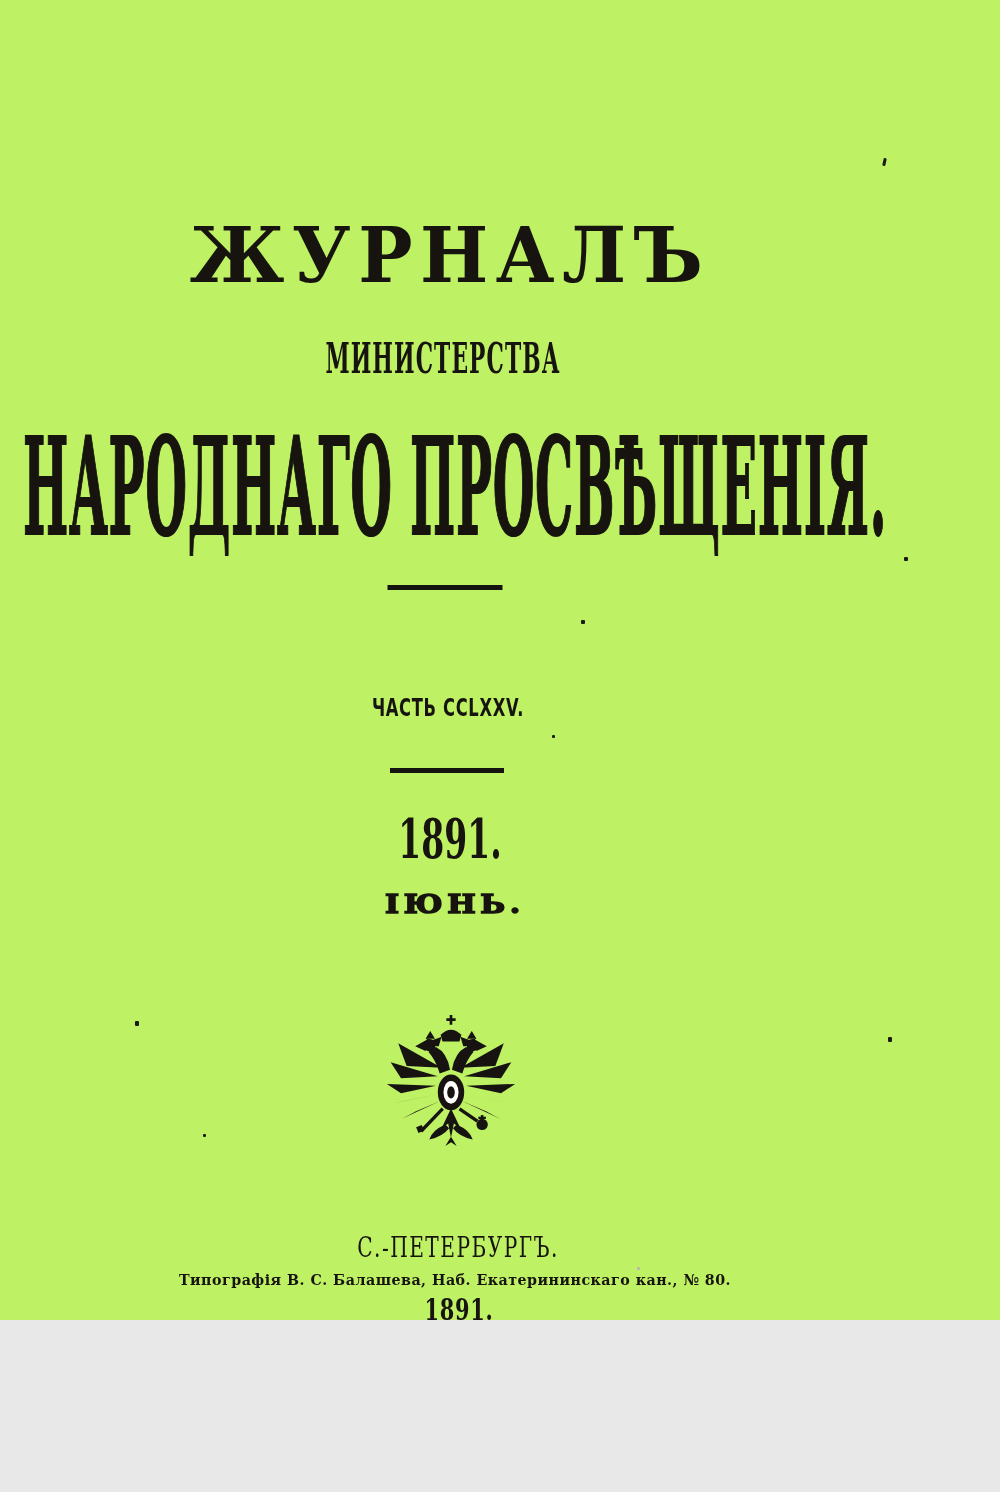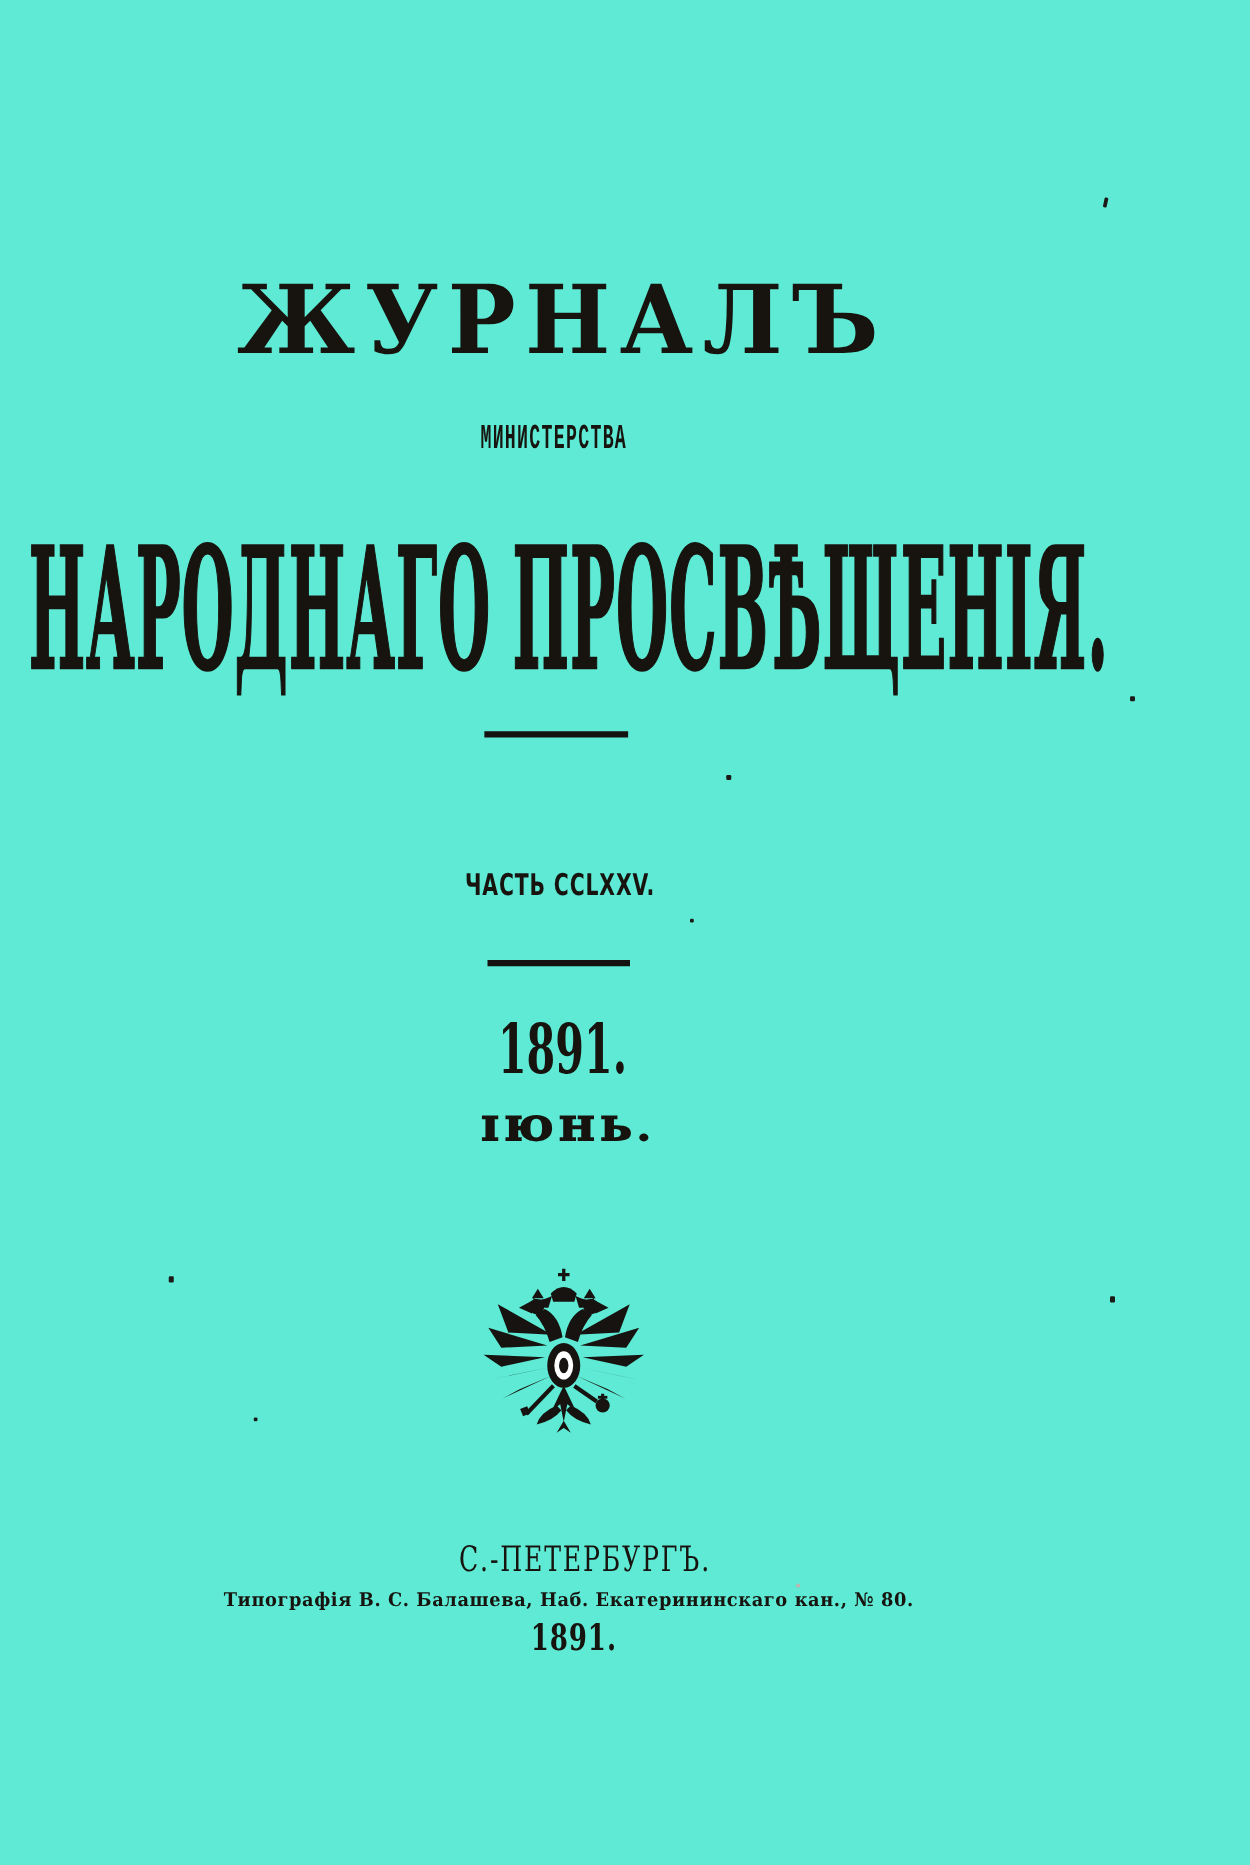--- a/index.html
+++ b/index.html
@@ -1,34 +1,34 @@
 <!DOCTYPE html>
 <html><head>
 <meta charset="utf-8">
 <style>
   html,body{margin:0;padding:0;background:#e8e8e8;}
   .page{
     position:relative;
-    width:1000px;height:1492px;
+    width:1000px;height:1320px;
     margin:0 auto;
-    background:#5eead4;
+    background:#bef264;
     font-family:"DejaVu Serif","Liberation Serif",serif;
     color:#17140f;
     overflow:hidden;
   }
   .line{position:absolute;white-space:nowrap;line-height:1;}
   .scale{display:inline-block;transform-origin:center top;}
 
   
   .journal{left:450px;top:218px;transform:translateX(-50%);
     font-size:76px;font-weight:bold;letter-spacing:8px;}
   .journal .scale{transform:scale(0.95,1);}
 
   .ministry{left:443px;top:338px;transform:translateX(-50%);
-    font-size:28px;font-weight:bold;letter-spacing:2px;font-family:Liberation Mono, monospace;}
+    font-size:42px;font-weight:bold;letter-spacing:2px;}
   .ministry .scale{transform:scale(0.52,1);}
 
   .education{left:455px;top:420px;transform:translateX(-50%);
     font-size:80px;font-weight:bold;letter-spacing:1px;
     -webkit-text-stroke:1.2px #17140f;}
   .education .scale{transform:scale(0.60,1.68);}
 
   
   .rule{position:absolute;height:5px;background:#151310;transform:translateX(-50%);}
   .rule-1{left:445px;top:585px;width:115px;}
@@ -51,21 +51,21 @@
 
   .month{left:455px;top:891px;transform:translateX(-50%);
     font-size:26px;font-weight:bold;letter-spacing:4px;
     -webkit-text-stroke:1.5px #17140f;}
   .month .scale{transform:scale(1.16,1);}
 
   
   .emblem{position:absolute;left:451px;top:1013px;transform:translateX(-50%);}
 
   
-  .city{left:468px;top:1234px;transform:translateX(-50%);
+  .city{left:458px;top:1234px;transform:translateX(-50%);
     font-size:28px;letter-spacing:2px;}
   .city .scale{transform:scale(0.72,1);}
 
   .printer{left:455px;top:1273px;transform:translateX(-50%);
     font-size:15px;font-weight:bold;letter-spacing:0.5px;}
   .printer .scale{transform:scale(0.95,1);}
 
   .year-small{left:459px;top:1296px;transform:translateX(-50%);
     font-size:29px;font-weight:bold;letter-spacing:1px;}
   .year-small .scale{transform:scale(0.72,1);}

